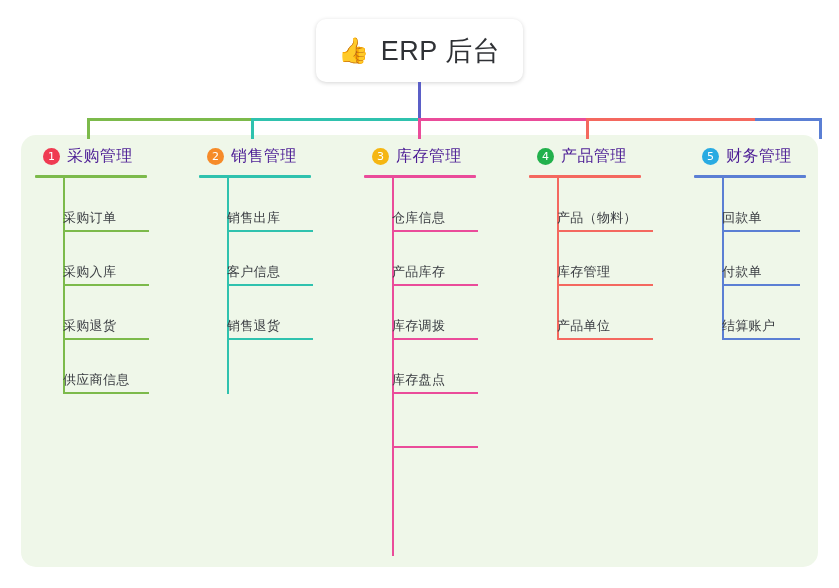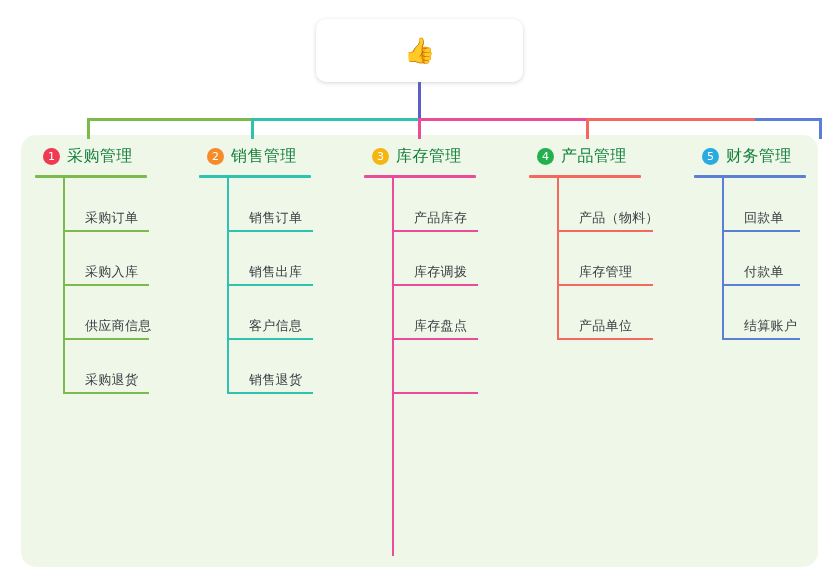--- a/index.html
+++ b/index.html
@@ -46,47 +46,48 @@
   .col-head{
     display:flex;align-items:center;gap:7px;height:25px;
     padding-left:8px;white-space:nowrap;
   }
   .badge{
     width:17px;height:17px;border-radius:50%;
     display:flex;align-items:center;justify-content:center;
     color:#ffffff;font-size:11px;line-height:1;
     font-family:"DejaVu Sans",sans-serif;
   }
-  .col-title{font-size:16px;color:#15803d;letter-spacing:.4px;}
+  .col-title{font-size:16px;color:#4c1d95;letter-spacing:.4px;}
   .col-rule{height:3px;margin-top:6px;border-radius:1px;}
 
   
   .children{position:relative;margin-left:28px;padding-left:0;}
   .spine{position:absolute;left:0;top:0;width:2px;}
   .item{
     position:relative;height:54px;box-sizing:border-box;
     display:flex;align-items:flex-end;
   }
   .item-label{
     font-size:13px;color:#3a3d42;white-space:nowrap;
-    padding-left:22px;padding-bottom:5px;letter-spacing:.3px;
+    padding-bottom:5px;letter-spacing:.3px;
   }
   .item-rule{
     position:absolute;left:0;bottom:0;height:2px;
   }
 </style>
 </head>
 <body>
 
 <div id="stage">
 
   <div class="panel"></div>
 
   <div class="root-card">
     <span class="root-emoji">👍</span>
+    <span class="root-title">ERP 后台</span>
   </div>
   <div class="root-stem"></div>
 
   <div id="bus-layer">
       <div class="bus-seg" style="left: 87px; width: 166px; top: 118px; position: absolute; height: 3px; background: rgb(124, 186, 75);"></div>
       <div class="stub" style="left: 87px; background: rgb(124, 186, 75);"></div>
       <div class="bus-seg" style="left: 253px; width: 167px; top: 118px; position: absolute; height: 3px; background: rgb(47, 194, 174);"></div>
       <div class="stub" style="left: 251px; background: rgb(47, 194, 174);"></div>
       <div class="bus-seg" style="left: 420px; width: 168px; top: 118px; position: absolute; height: 3px; background: rgb(234, 76, 154);"></div>
       <div class="stub" style="left: 418px; background: rgb(234, 76, 154);"></div>
@@ -107,42 +108,38 @@
           <div class="spine" style="background: rgb(124, 186, 75); height: 216px;"></div>
           <div class="item">
             <span class="item-label">采购订单</span>
             <div class="item-rule" style="background: rgb(124, 186, 75); width: 86px;"></div>
           </div>
           <div class="item">
             <span class="item-label">采购入库</span>
             <div class="item-rule" style="background: rgb(124, 186, 75); width: 86px;"></div>
           </div>
           <div class="item">
+            <span class="item-label">采购退货</span>
+            <div class="item-rule" style="background: rgb(124, 186, 75); width: 86px;"></div>
+          </div>
+          <div class="item">
             <span class="item-label">供应商信息</span>
-            <div class="item-rule" style="background: rgb(124, 186, 75); width: 86px;"></div>
-          </div>
-          <div class="item">
-            <span class="item-label">采购退货</span>
             <div class="item-rule" style="background: rgb(124, 186, 75); width: 86px;"></div>
           </div>
         </div>
       </div>
       <div class="col" style="left: 199px;">
         <div class="col-head">
           <span class="badge" style="background: rgb(246, 139, 41);">2</span>
           <span class="col-title">销售管理</span>
         </div>
         <div class="col-rule" style="background: rgb(47, 194, 174); width: 112px;"></div>
         <div class="children">
           <div class="spine" style="background: rgb(47, 194, 174); height: 216px;"></div>
           <div class="item">
-            <span class="item-label">销售订单</span>
-            <div class="item-rule" style="background: rgb(47, 194, 174); width: 86px;"></div>
-          </div>
-          <div class="item">
             <span class="item-label">销售出库</span>
             <div class="item-rule" style="background: rgb(47, 194, 174); width: 86px;"></div>
           </div>
           <div class="item">
             <span class="item-label">客户信息</span>
             <div class="item-rule" style="background: rgb(47, 194, 174); width: 86px;"></div>
           </div>
           <div class="item">
             <span class="item-label">销售退货</span>
             <div class="item-rule" style="background: rgb(47, 194, 174); width: 86px;"></div>
@@ -151,20 +148,24 @@
       </div>
       <div class="col" style="left: 364px;">
         <div class="col-head">
           <span class="badge" style="background: rgb(245, 182, 18);">3</span>
           <span class="col-title">库存管理</span>
         </div>
         <div class="col-rule" style="background: rgb(234, 76, 154); width: 112px;"></div>
         <div class="children">
           <div class="spine" style="background: rgb(234, 76, 154); height: 378px;"></div>
           <div class="item">
+            <span class="item-label">仓库信息</span>
+            <div class="item-rule" style="background: rgb(234, 76, 154); width: 86px;"></div>
+          </div>
+          <div class="item">
             <span class="item-label">产品库存</span>
             <div class="item-rule" style="background: rgb(234, 76, 154); width: 86px;"></div>
           </div>
           <div class="item">
             <span class="item-label">库存调拨</span>
             <div class="item-rule" style="background: rgb(234, 76, 154); width: 86px;"></div>
           </div>
           <div class="item">
             <span class="item-label">库存盘点</span>
             <div class="item-rule" style="background: rgb(234, 76, 154); width: 86px;"></div>

